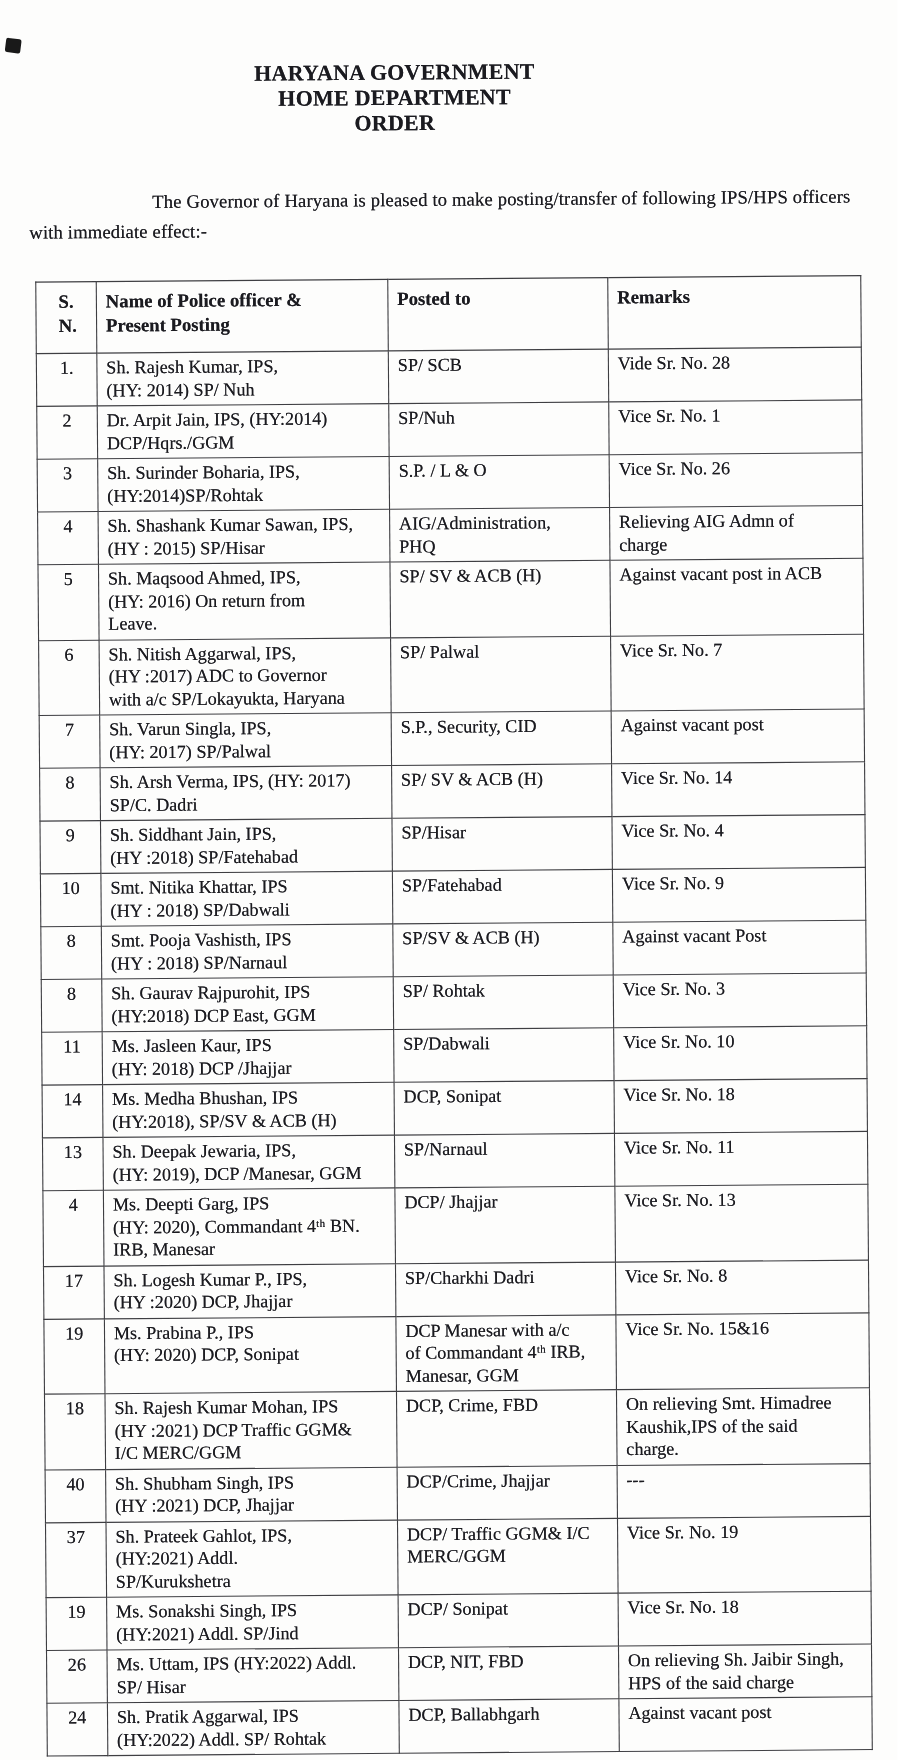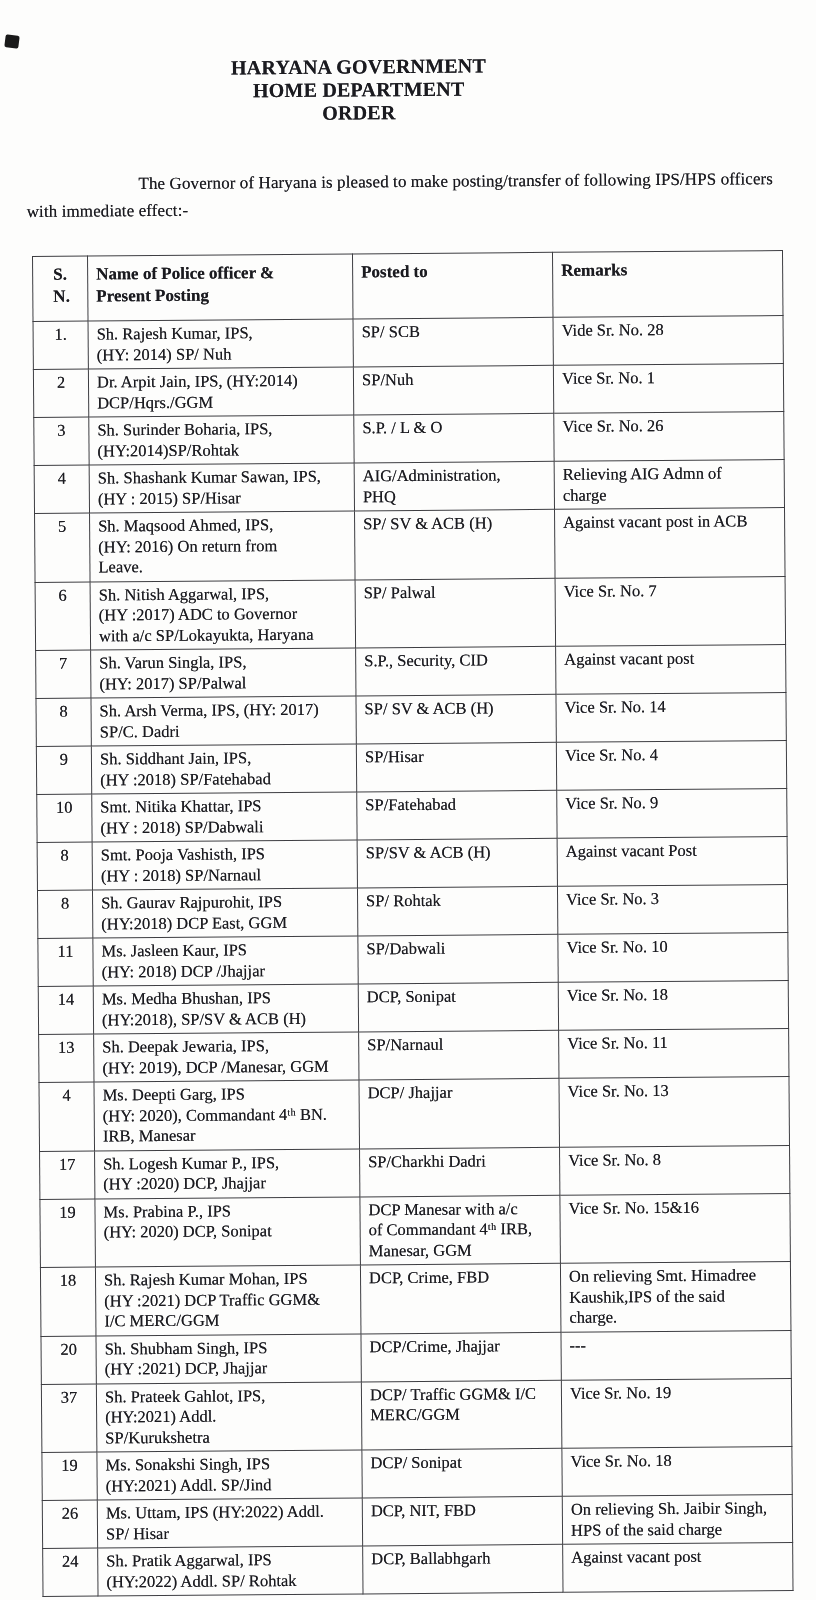--- a/index.html
+++ b/index.html
@@ -268,21 +268,21 @@
     <td class="c-name">Sh. Rajesh Kumar Mohan, IPS
 (HY :2021) DCP Traffic GGM&amp;
 I/C MERC/GGM</td>
     <td class="c-posted">DCP, Crime, FBD</td>
     <td class="c-remarks">On relieving Smt. Himadree
 Kaushik,IPS of the said
 charge.</td>
   </tr>
 
   <tr>
-    <td class="c-sn">20</td>
+    <td class="c-sn">40</td>
     <td class="c-name">Sh. Shubham Singh, IPS
 (HY :2021) DCP, Jhajjar</td>
     <td class="c-posted">DCP/Crime, Jhajjar</td>
     <td class="c-remarks">---</td>
   </tr>
 
   <tr>
     <td class="c-sn">37</td>
     <td class="c-name">Sh. Prateek Gahlot, IPS,
 (HY:2021) Addl.

